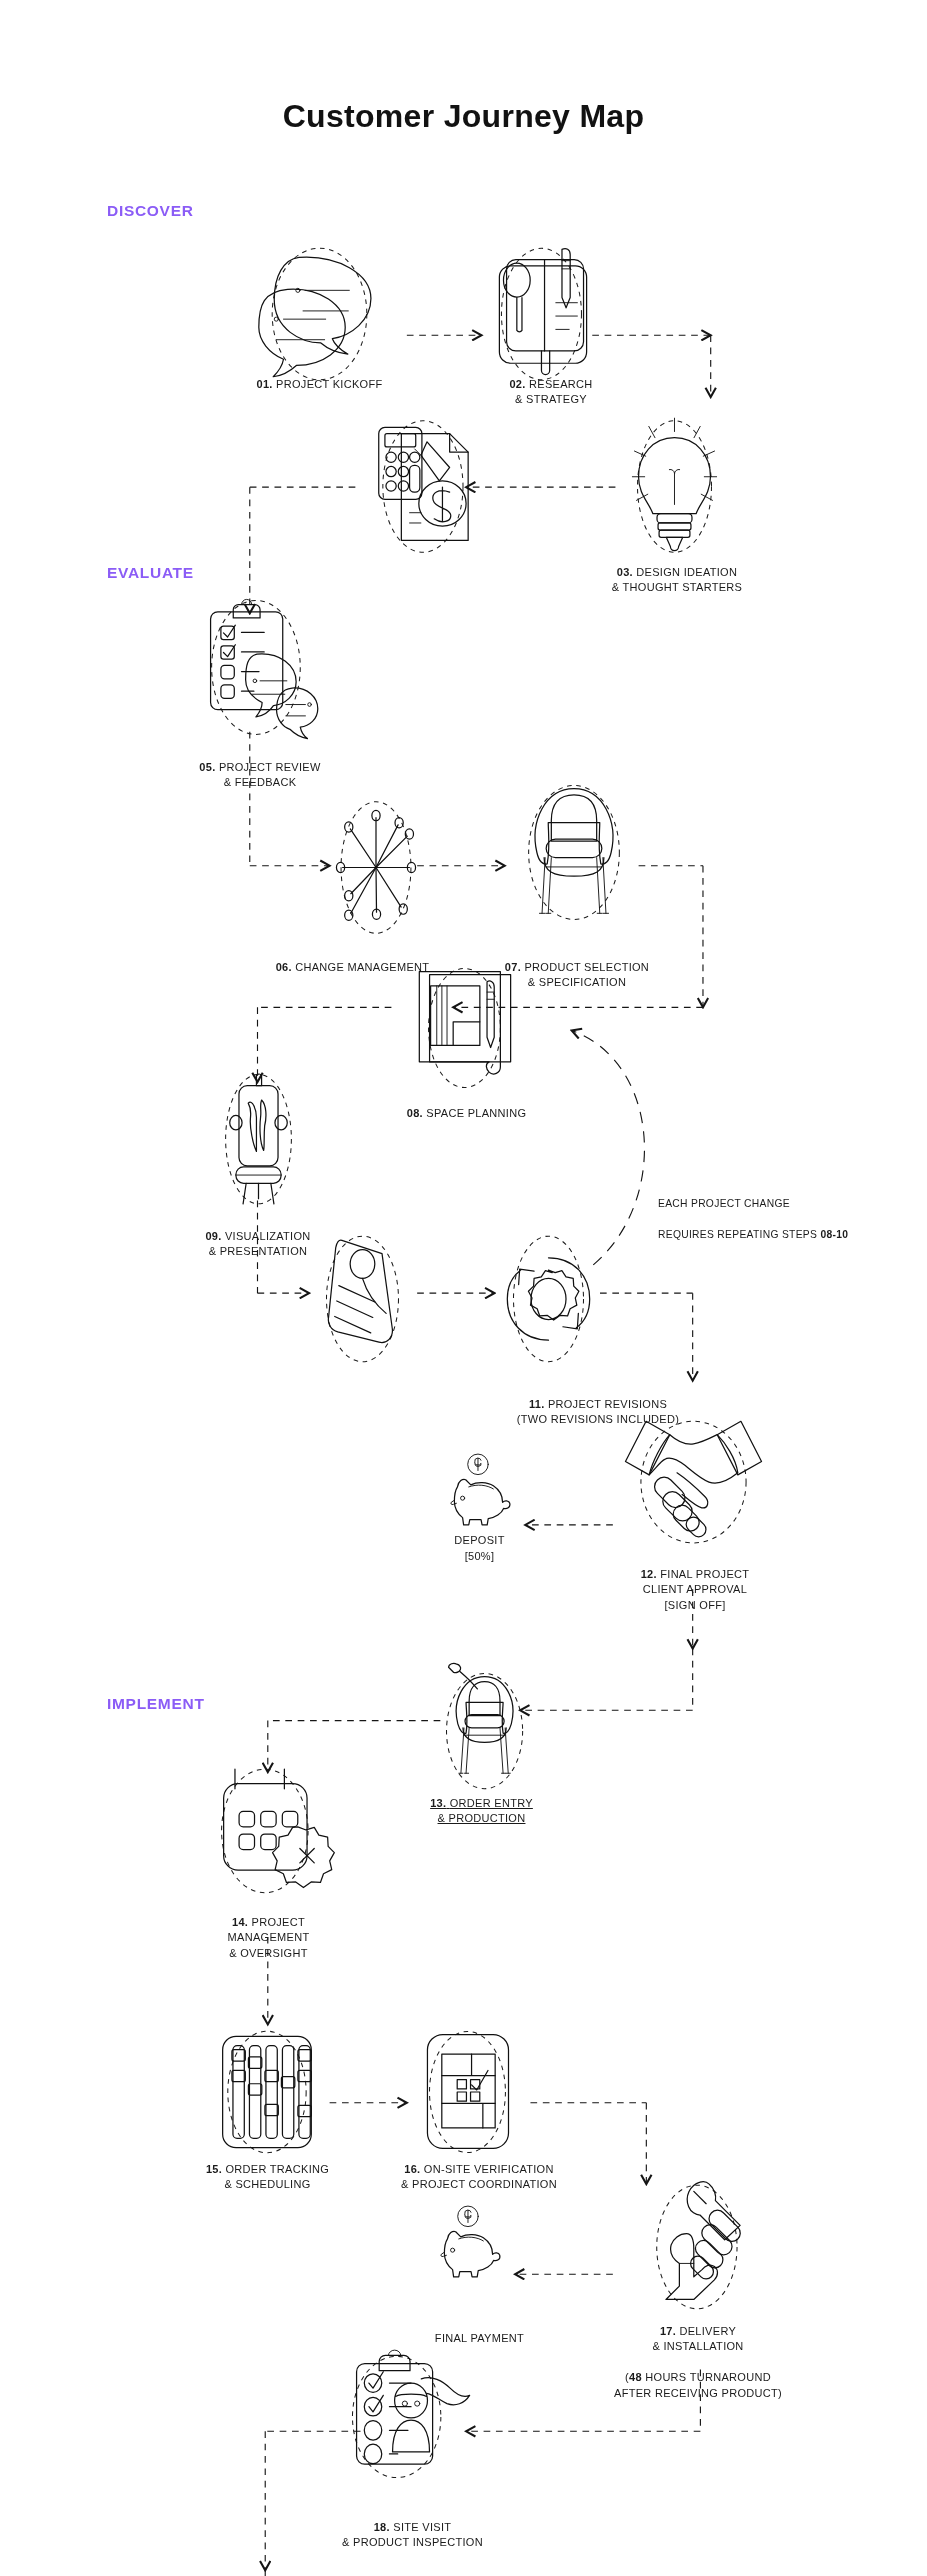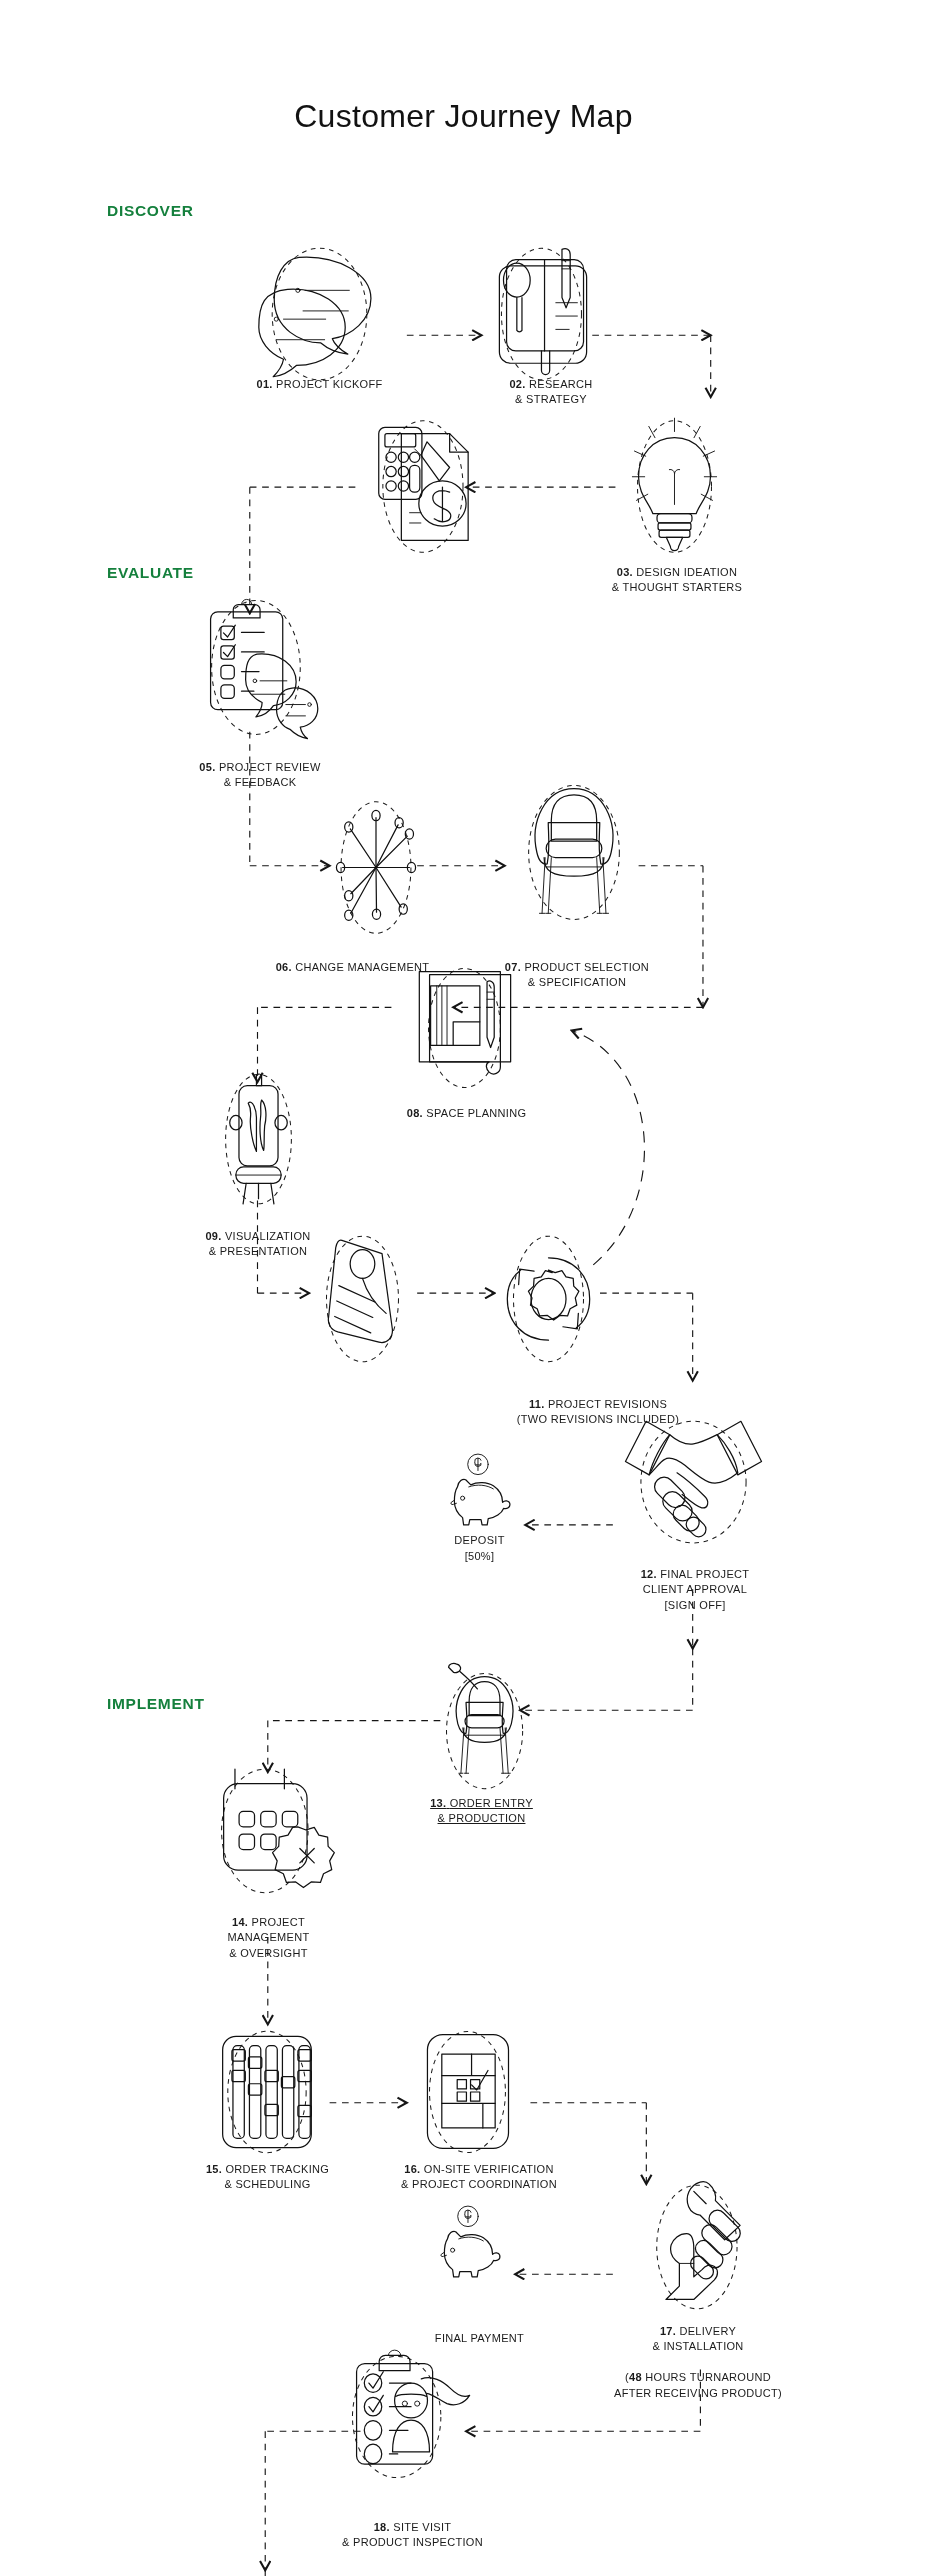--- a/index.html
+++ b/index.html
@@ -1,21 +1,21 @@
 <!DOCTYPE html>
 <html style="font-size:8.2px"><head>
 <meta charset="utf-8">
 <style>
   html,body{margin:0;padding:0;background:#ffffff;}
   body{width:927px;height:3091px;position:relative;overflow:hidden;
        font-family:"Liberation Sans","DejaVu Sans",sans-serif;color:#111111;}
   #stage{position:absolute;left:0;top:0;width:927px;height:3091px;}
   .title{position:absolute;left:0;top:98px;width:927px;text-align:center;
-         font-size:32px;font-weight:400;letter-spacing:0.3px;color:#121212;}
-  .phase{position:absolute;font-size:15.5px;font-weight:700;letter-spacing:0.7px;color:#15803d;}
+         font-size:32px;font-weight:700;letter-spacing:0.3px;color:#121212;}
+  .phase{position:absolute;font-size:15.5px;font-weight:700;letter-spacing:0.7px;color:#8b5cf6;}
   .step-label{position:absolute;font-size:11px;line-height:15.5px;letter-spacing:0.3px;
               color:#1b1b1b;text-align:center;white-space:pre-line;}
   .step-label b{font-weight:700;}
   .note{position:absolute;font-size:10.3px;line-height:15.5px;letter-spacing:0.3px;
         color:#1b1b1b;white-space:pre-line;}
   .note b{font-weight:700;}
   .flow{position:absolute;left:0;top:0;width:927px;height:3091px;pointer-events:none;}
   .icon{position:absolute;}
   svg{display:block;overflow:visible;}
   .ln{fill:none;stroke:#111111;stroke-width:2.4;stroke-linecap:round;stroke-linejoin:round;}
@@ -546,15 +546,19 @@
   </div>
   <div class="step-label" style="left:294px;top:2504px;width:237px;">
     <b>18.</b> <span>SITE VISIT
 &amp; PRODUCT INSPECTION</span>
   </div>
 
   <div class="step-label" style="left:410px;top:1533px;width:139px;">DEPOSIT
 [50%]</div>
   <div class="step-label" style="left:392px;top:2293px;width:175px;margin-top:38px;">FINAL PAYMENT</div>
 
+  <div class="note" style="left:658px;top:1180px;width:242px;">
+    <span>EACH PROJECT CHANGE</span><br>
+    <span>REQUIRES REPEATING STEPS </span><b>08-10</b>
+  </div>
 
 </div>
 
 
 </body></html>

